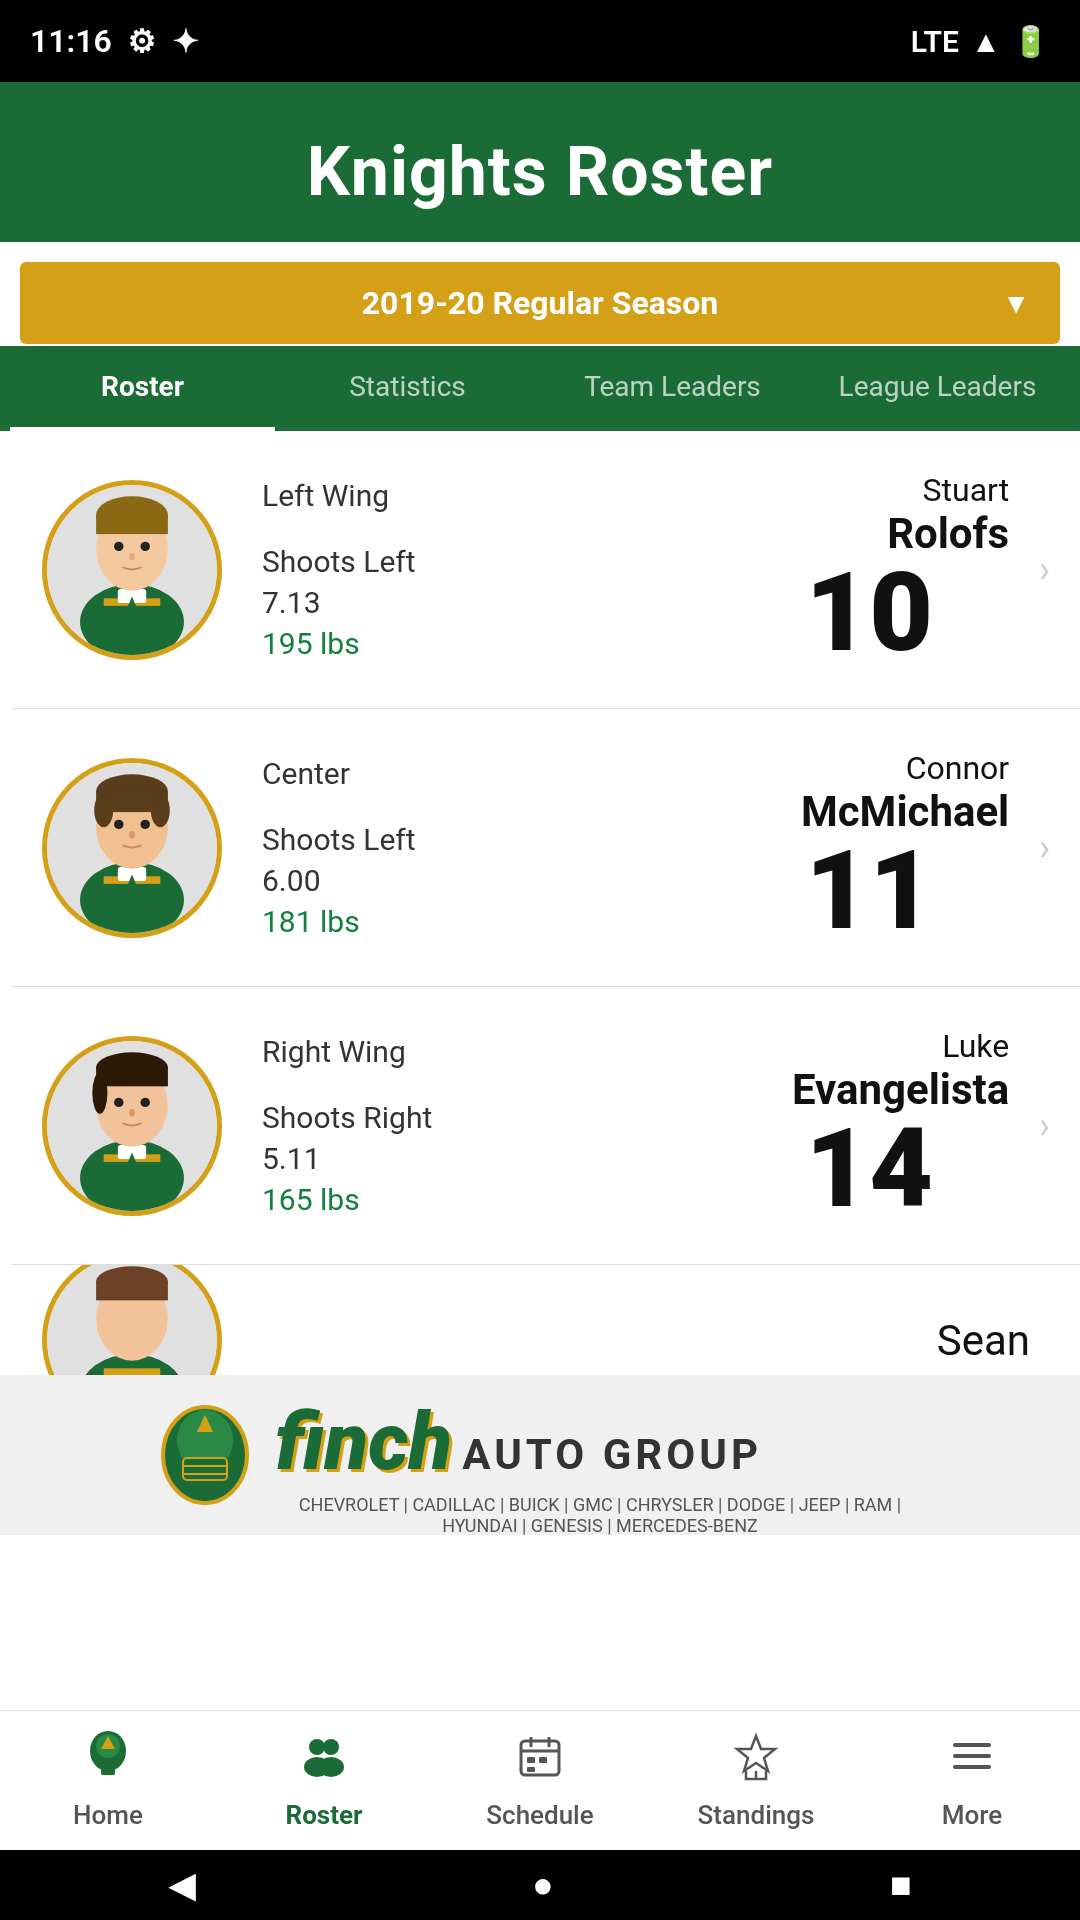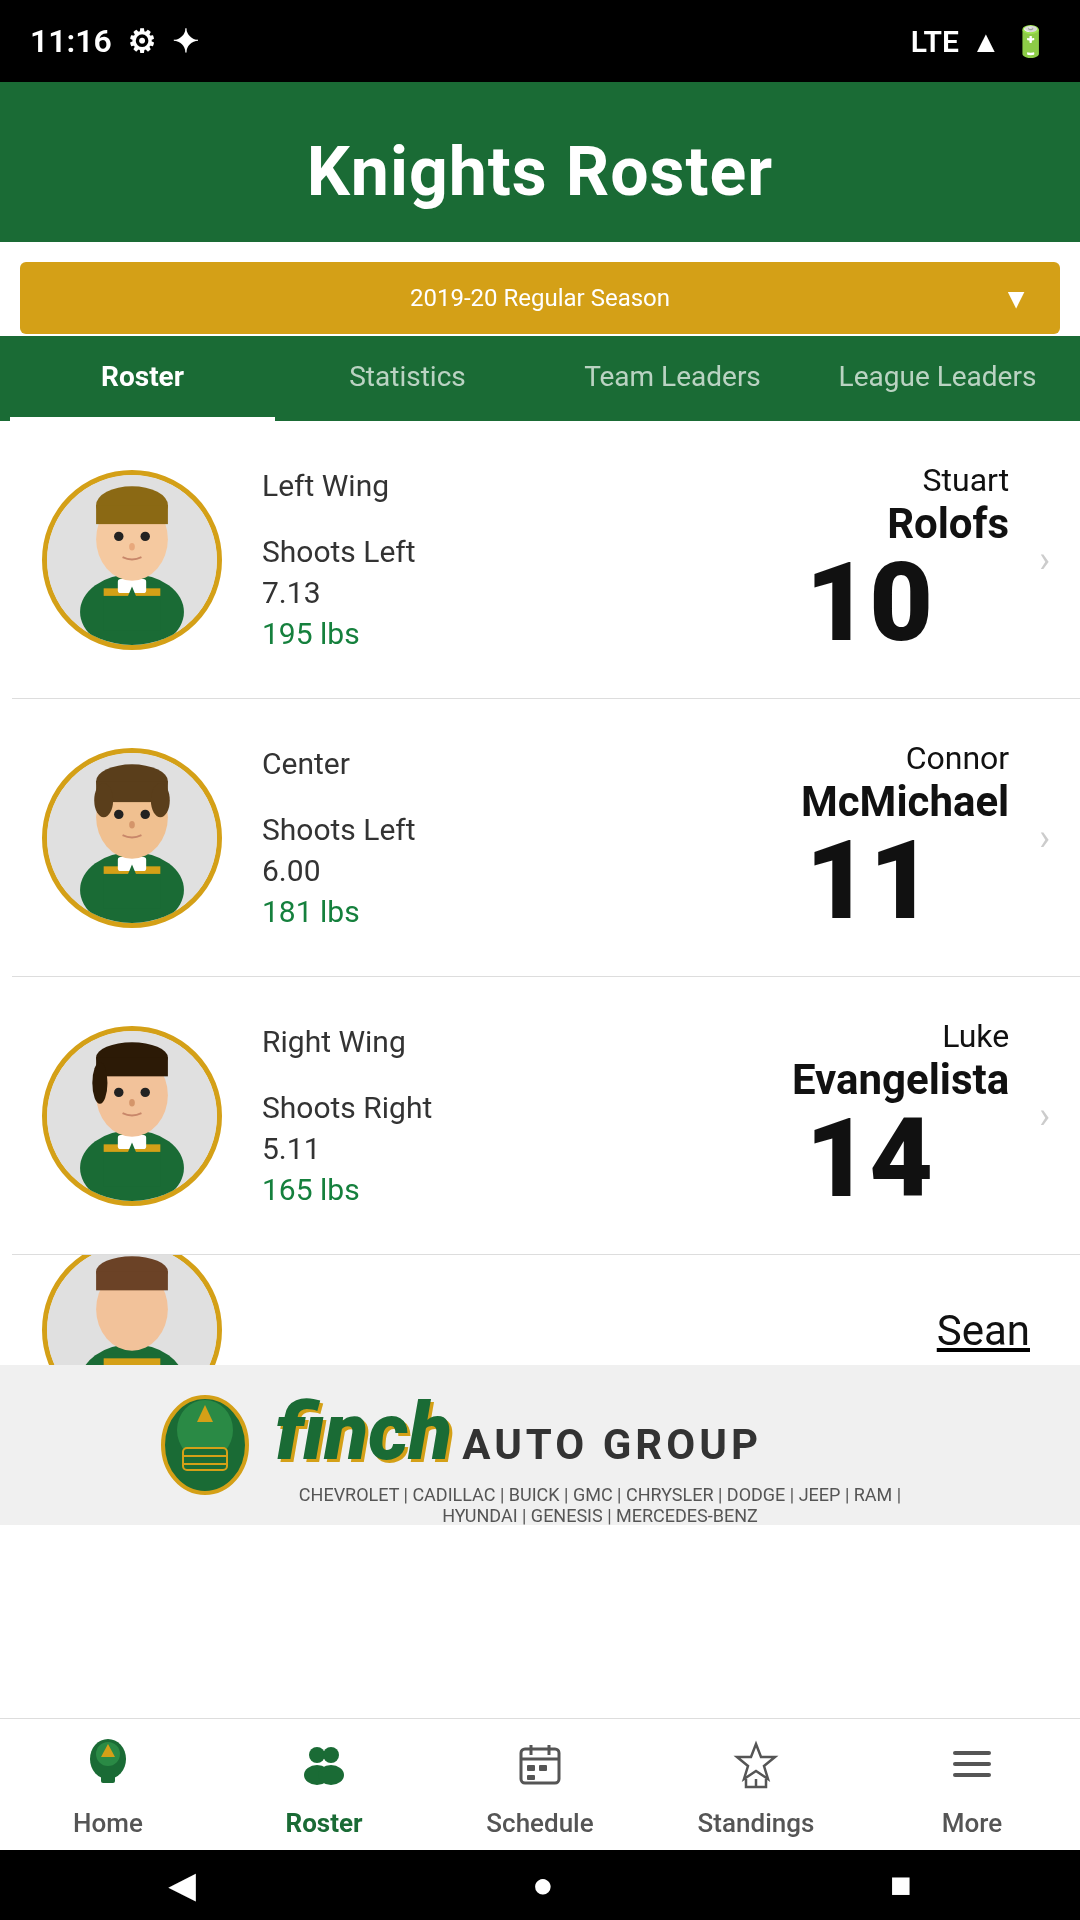--- a/index.html
+++ b/index.html
@@ -58,22 +58,22 @@
       border-radius: 6px;
       display: flex;
       align-items: center;
       justify-content: center;
       padding: 22px 30px;
       position: relative;
       cursor: pointer;
     }
     .season-label {
       color: #fff;
-      font-size: 24px;
-      font-weight: 400;
+      font-size: 32px;
+      font-weight: 700;
       flex: 1;
       text-align: center;
     }
     .dropdown-arrow {
       color: #fff;
       font-size: 28px;
       position: absolute;
       right: 30px;
     }
 
@@ -225,21 +225,21 @@
       text-align: center;
     }
 
     
     .bottom-nav {
       background: #fff;
       border-top: 1px solid #ddd;
       display: flex;
       height: 140px;
       position: fixed;
-      bottom: 62px;
+      bottom: 70px;
       width: 1080px;
     }
     .bottom-nav-item {
       flex: 1;
       display: flex;
       flex-direction: column;
       align-items: center;
       justify-content: center;
       gap: 8px;
       cursor: pointer;
@@ -432,21 +432,21 @@
       <div class="player-weight">165 lbs</div>
     </div>
     <div class="player-identity">
       <span class="player-firstname">Luke</span>
       <span class="player-lastname">Evangelista</span>
       <span class="player-number">14</span>
     </div>
     <span class="chevron-right">›</span>
   </div>
 
-  <div class="player-row" style="border-bottom:none; padding-bottom:0; overflow:hidden; height:110px;text-decoration:underline;">
+  <div class="player-row" style="border-bottom:none; padding-bottom:0; overflow:hidden; height:110px;">
     <div class="player-avatar" style="width:180px;height:180px;">
       <svg viewBox="0 0 180 180" xmlns="http://www.w3.org/2000/svg" class="player-svg">
         <circle cx="90" cy="90" r="90" fill="#e0e0e0"></circle>
         <ellipse cx="90" cy="145" rx="55" ry="40" fill="#1a6b35"></ellipse>
         <rect x="60" y="115" width="60" height="50" fill="#1a6b35"></rect>
         <rect x="60" y="120" width="60" height="8" fill="#d4a017"></rect>
         <ellipse cx="90" cy="68" rx="38" ry="44" fill="#f2c29a"></ellipse>
         <ellipse cx="90" cy="28" rx="38" ry="16" fill="#6b4226"></ellipse>
         <rect x="52" y="28" width="76" height="20" fill="#6b4226"></rect>
       </svg>

